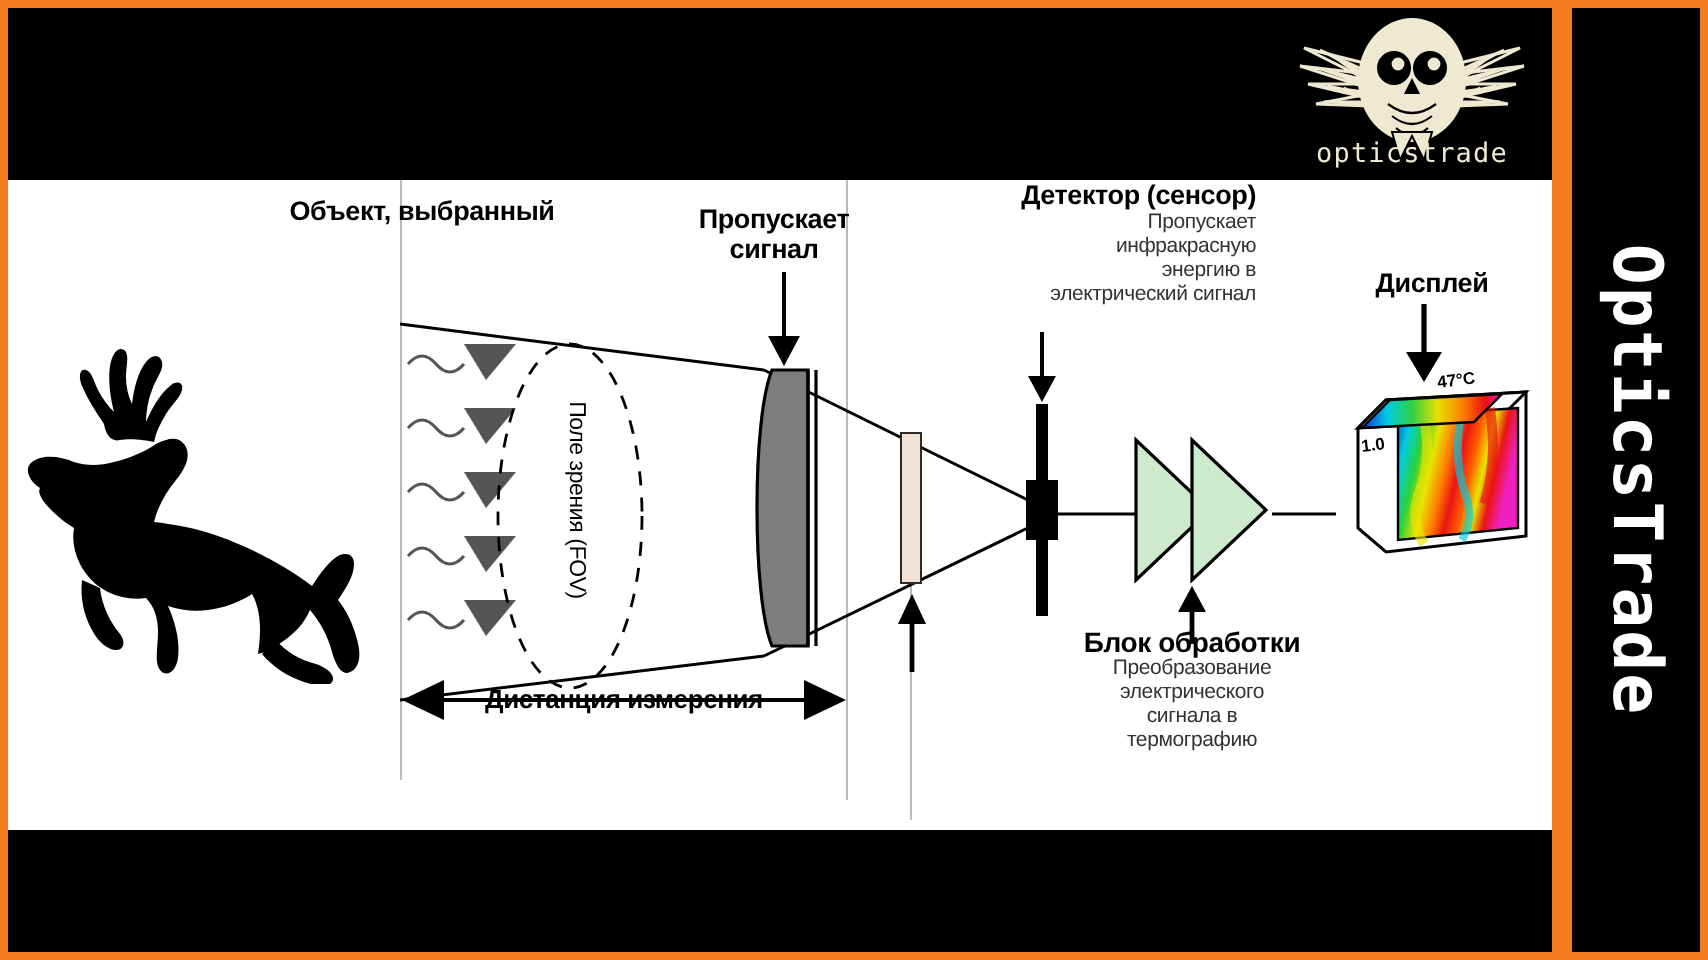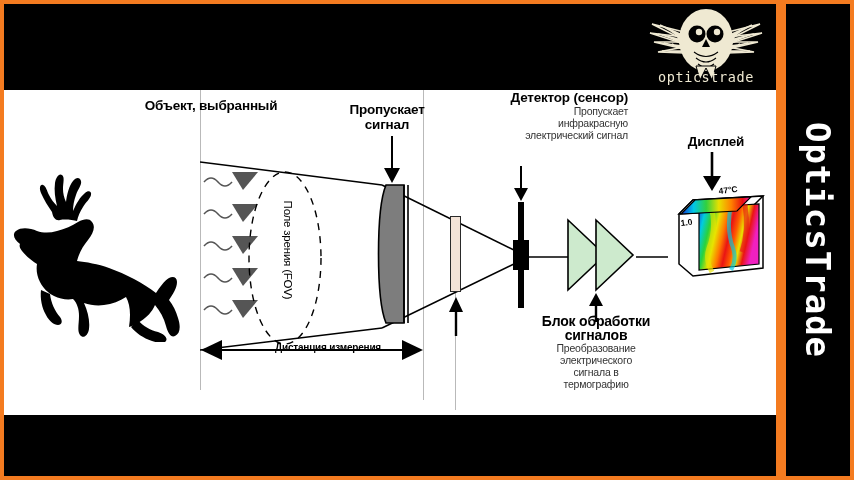--- a/index.html
+++ b/index.html
@@ -46,21 +46,21 @@
   
   #amp{position:absolute;left:561px;top:127px;width:70px;height:76px;}
   
   #display{position:absolute;left:655px;top:82px;width:112px;height:118px;}
 
   .vrule{position:absolute;background:#b9b9b9;width:1px;}
 
   
   #dist-wrap{position:absolute;left:196px;top:247px;width:224px;height:34px;}
   #dist-label{position:absolute;left:196px;top:252px;width:224px;text-align:center;
-      font-size:10px;font-weight:bold;color:#000;letter-spacing:-.2px;padding-left:16px;}
+      font-size:13px;font-weight:bold;color:#000;letter-spacing:-.2px;}
 </style>
 </head>
 <body>
 
 <div id="page">
 
   <div id="main-panel">
 
     <div id="brandbar">
       <div id="owl-logo">
@@ -268,20 +268,21 @@
         <svg width="18" height="48" viewBox="0 0 18 48">
           <line x1="9" y1="0" x2="9" y2="34" stroke="#000" stroke-width="2"></line>
           <polygon points="1,32 17,32 9,47" fill="#000"></polygon>
         </svg>
       </div>
 
       <div class="lbl" style="left:454px;top:0px;width:170px;text-align:right;">
         <b class="title-lg">Детектор (сенсор)</b>
         <span class="sub" style="display:block">Пропускает</span>
         <span class="sub" style="display:block">инфракрасную</span>
+        <span class="sub" style="display:block">энергию в</span>
         <span class="sub" style="display:block">электрический сигнал</span>
       </div>
 
       <div style="position:absolute;left:509px;top:76px;">
         <svg width="16" height="36" viewBox="0 0 16 36">
           <line x1="8" y1="0" x2="8" y2="24" stroke="#000" stroke-width="2"></line>
           <polygon points="1,22 15,22 8,35" fill="#000"></polygon>
         </svg>
       </div>
 
@@ -297,21 +298,20 @@
 
       <div style="position:absolute;left:444px;top:206px;">
         <svg width="16" height="40" viewBox="0 0 16 40">
           <line x1="8" y1="14" x2="8" y2="40" stroke="#000" stroke-width="2.4"></line>
           <polygon points="1,16 15,16 8,1" fill="#000"></polygon>
         </svg>
       </div>
 
       <div class="lbl" style="left:522px;top:224px;width:140px;">
         <b class="title-md">Блок обработки</b>
-        <b class="title-md">сигналов</b>
         <span class="sub" style="display:block">Преобразование</span>
         <span class="sub" style="display:block">электрического</span>
         <span class="sub" style="display:block">сигнала в</span>
         <span class="sub" style="display:block">термографию</span>
       </div>
       <div style="position:absolute;left:584px;top:202px;">
         <svg width="16" height="30" viewBox="0 0 16 30">
           <line x1="8" y1="12" x2="8" y2="30" stroke="#000" stroke-width="2.4"></line>
           <polygon points="1,14 15,14 8,1" fill="#000"></polygon>
         </svg>

